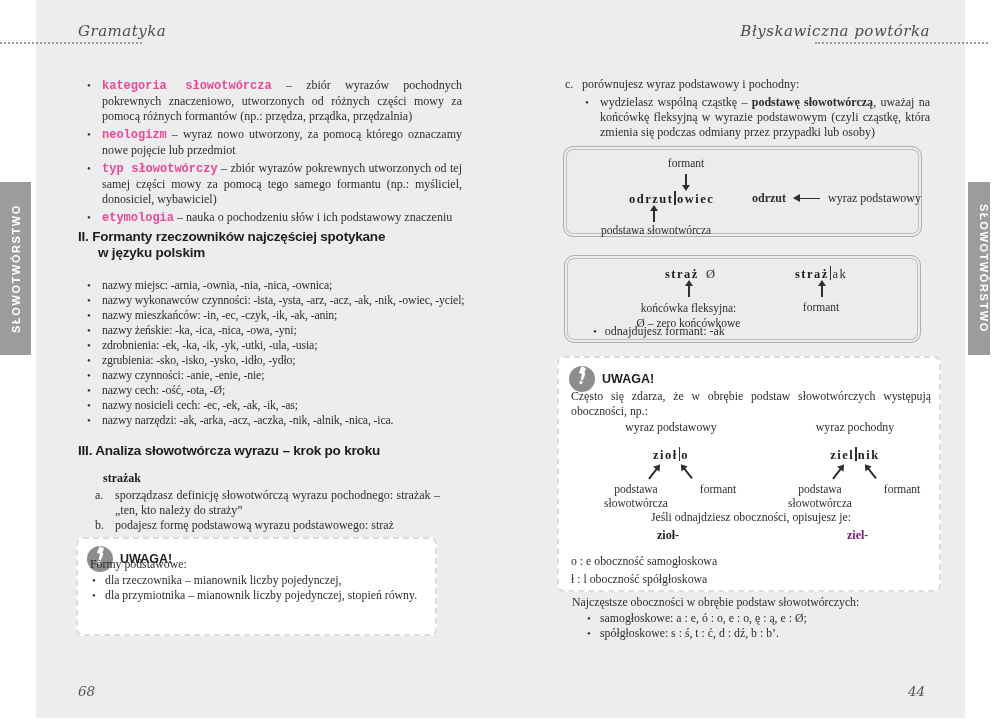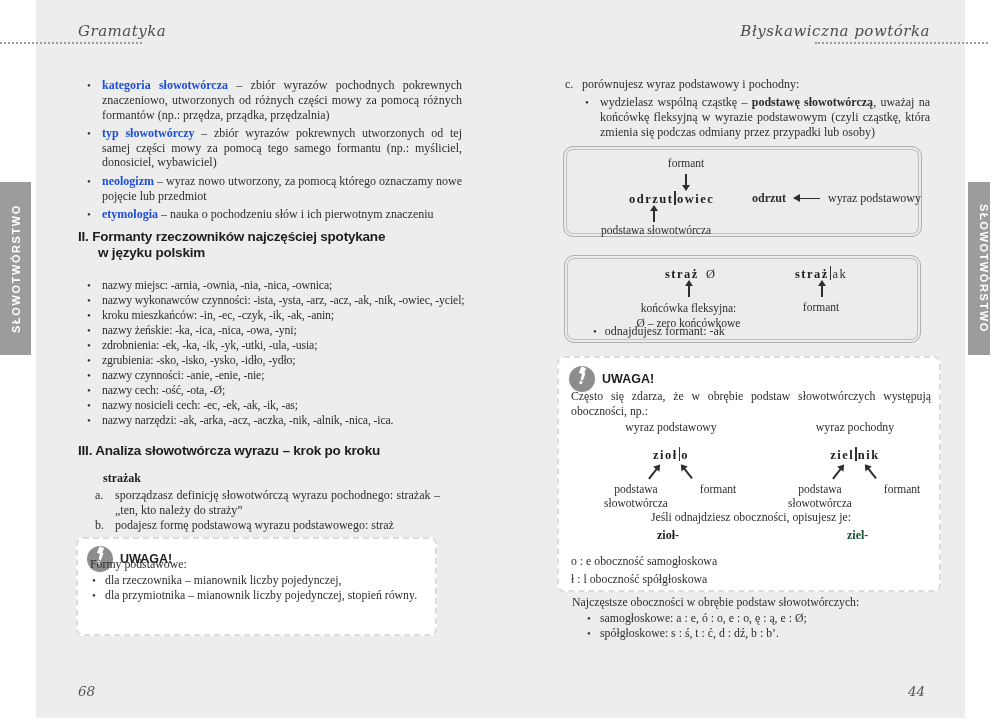--- a/index.html
+++ b/index.html
@@ -27,21 +27,21 @@
     font-family:"Liberation Sans","DejaVu Sans",sans-serif; font-weight:bold;
     font-size:11px; letter-spacing:1.6px; color:#ffffff; white-space:nowrap;
     writing-mode:vertical-rl;
   }
   .tab-left span { transform:rotate(180deg); }
 
   
   .defs { position:absolute; left:82px; top:78px; width:380px; list-style:none; }
   .defs li { position:relative; padding-left:20px; margin-bottom:3.5px; font-size:12px; line-height:14.8px; text-align:justify; }
   .defs li::before { content:"•"; position:absolute; left:5px; top:0; font-size:11px; }
-  .defs b { color:#1d4ed8; }
+  .defs b { color:#ec4899;font-family:Liberation Mono, monospace; }
 
   .h-sans { position:absolute; font-family:"Liberation Sans","DejaVu Sans",sans-serif; font-weight:bold; font-size:13.5px; letter-spacing:-.2px; color:#1d1d1d; line-height:15.5px; }
 
   .flist { position:absolute; left:82px; top:278px; list-style:none; }
   .flist li { position:relative; padding-left:20px; font-size:11.8px; line-height:15px; white-space:nowrap; letter-spacing:-.15px; }
   .flist li::before { content:"•"; position:absolute; left:5px; top:0; font-size:11px; }
 
   .steps { position:absolute; left:78px; top:488px; width:362px; }
   .step { position:relative; padding-left:37px; font-size:12px; line-height:15px; text-align:justify; }
   .step .slabel { position:absolute; left:17px; top:0; }
@@ -110,34 +110,34 @@
 
   <div class="tab tab-left" style="left:0; top:182px; width:31px; height:173px;">
     <span>SŁOWOTWÓRSTWO</span>
   </div>
   <div class="tab tab-right" style="left:968px; top:182px; width:32px; height:173px;">
     <span>SŁOWOTWÓRSTWO</span>
   </div>
 
   <ul class="defs">
     <li><b>kategoria słowotwórcza</b><span> – zbiór wyrazów pochodnych pokrewnych znaczeniowo, utworzonych od różnych części mowy za pomocą różnych formantów (np.: przędza, prządka, przędzalnia)</span></li>
+    <li><b>neologizm</b><span> – wyraz nowo utworzony, za pomocą którego oznaczamy nowe pojęcie lub przedmiot</span></li>
     <li><b>typ słowotwórczy</b><span> – zbiór wyrazów pokrewnych utworzonych od tej samej części mowy za pomocą tego samego formantu (np.: myśliciel, donosiciel, wybawiciel)</span></li>
-    <li><b>neologizm</b><span> – wyraz nowo utworzony, za pomocą którego oznaczamy nowe pojęcie lub przedmiot</span></li>
-    <li><b>etymologia</b><span> – nauka o pochodzeniu słów i ich pierwotnym znaczeniu</span></li>
+    <li><b>etymologia</b><span> – nauka o pochodzeniu słów i ich podstawowy znaczeniu</span></li>
   </ul>
 
   <div class="h-sans" style="left:78px; top:229px;">
     <div>II. Formanty rzeczowników najczęściej spotykane</div>
     <div style="margin-left:20px;">w języku polskim</div>
   </div>
 
   <ul class="flist">
     <li>nazwy miejsc: -arnia, -ownia, -nia, -nica, -ownica;</li>
     <li>nazwy wykonawców czynności: -ista, -ysta, -arz, -acz, -ak, -nik, -owiec, -yciel;</li>
-    <li>kroku mieszkańców: -in, -ec, -czyk, -ik, -ak, -anin;</li>
+    <li>nazwy mieszkańców: -in, -ec, -czyk, -ik, -ak, -anin;</li>
     <li>nazwy żeńskie: -ka, -ica, -nica, -owa, -yni;</li>
     <li>zdrobnienia: -ek, -ka, -ik, -yk, -utki, -ula, -usia;</li>
     <li>zgrubienia: -sko, -isko, -ysko, -idło, -ydło;</li>
     <li>nazwy czynności: -anie, -enie, -nie;</li>
     <li>nazwy cech: -ość, -ota, -Ø;</li>
     <li>nazwy nosicieli cech: -ec, -ek, -ak, -ik, -as;</li>
     <li>nazwy narzędzi: -ak, -arka, -acz, -aczka, -nik, -alnik, -nica, -ica.</li>
   </ul>
 
   <div class="h-sans" style="left:78px; top:443px;">III. Analiza słowotwórcza wyrazu – krok po kroku</div>
@@ -245,21 +245,21 @@
         <div class="arr-diag arr-nw" style="left:96px; top:2px;"></div>
       </div>
       <div class="alt-labels">
         <span class="lb">podstawa słowotwórcza</span>
         <span class="lf">formant</span>
       </div>
     </div>
 
     <div class="usmall" style="position:absolute; left:0; top:152px; width:384px; text-align:center;">Jeśli odnajdziesz oboczności, opisujesz je:</div>
     <div style="position:absolute; left:98px; top:170px; font-weight:bold; font-size:12px; color:#1d1d1d;">zioł-</div>
-    <div style="position:absolute; left:288px; top:170px; font-weight:bold; font-size:12px; color:#14532d;">ziel-</div>
+    <div style="position:absolute; left:288px; top:170px; font-weight:bold; font-size:12px; color:#701a75;">ziel-</div>
     <div class="usmall" style="position:absolute; left:12px; top:196px;">o : e oboczność samogłoskowa</div>
     <div class="usmall" style="position:absolute; left:12px; top:214px;">ł : l oboczność spółgłoskowa</div>
   </div>
 
   <div style="position:absolute; left:572px; top:595px; width:362px; font-size:11.8px; line-height:15.2px;">
     <div>Najczęstsze oboczności w obrębie podstaw słowotwórczych:</div>
     <ul class="ulist" style="margin-left:13px;">
       <li>samogłoskowe: a : e, ó : o, e : o, ę : ą, e : Ø;</li>
       <li>spółgłoskowe: s : ś, t : ć, d : dź, b : b’.</li>
     </ul>

